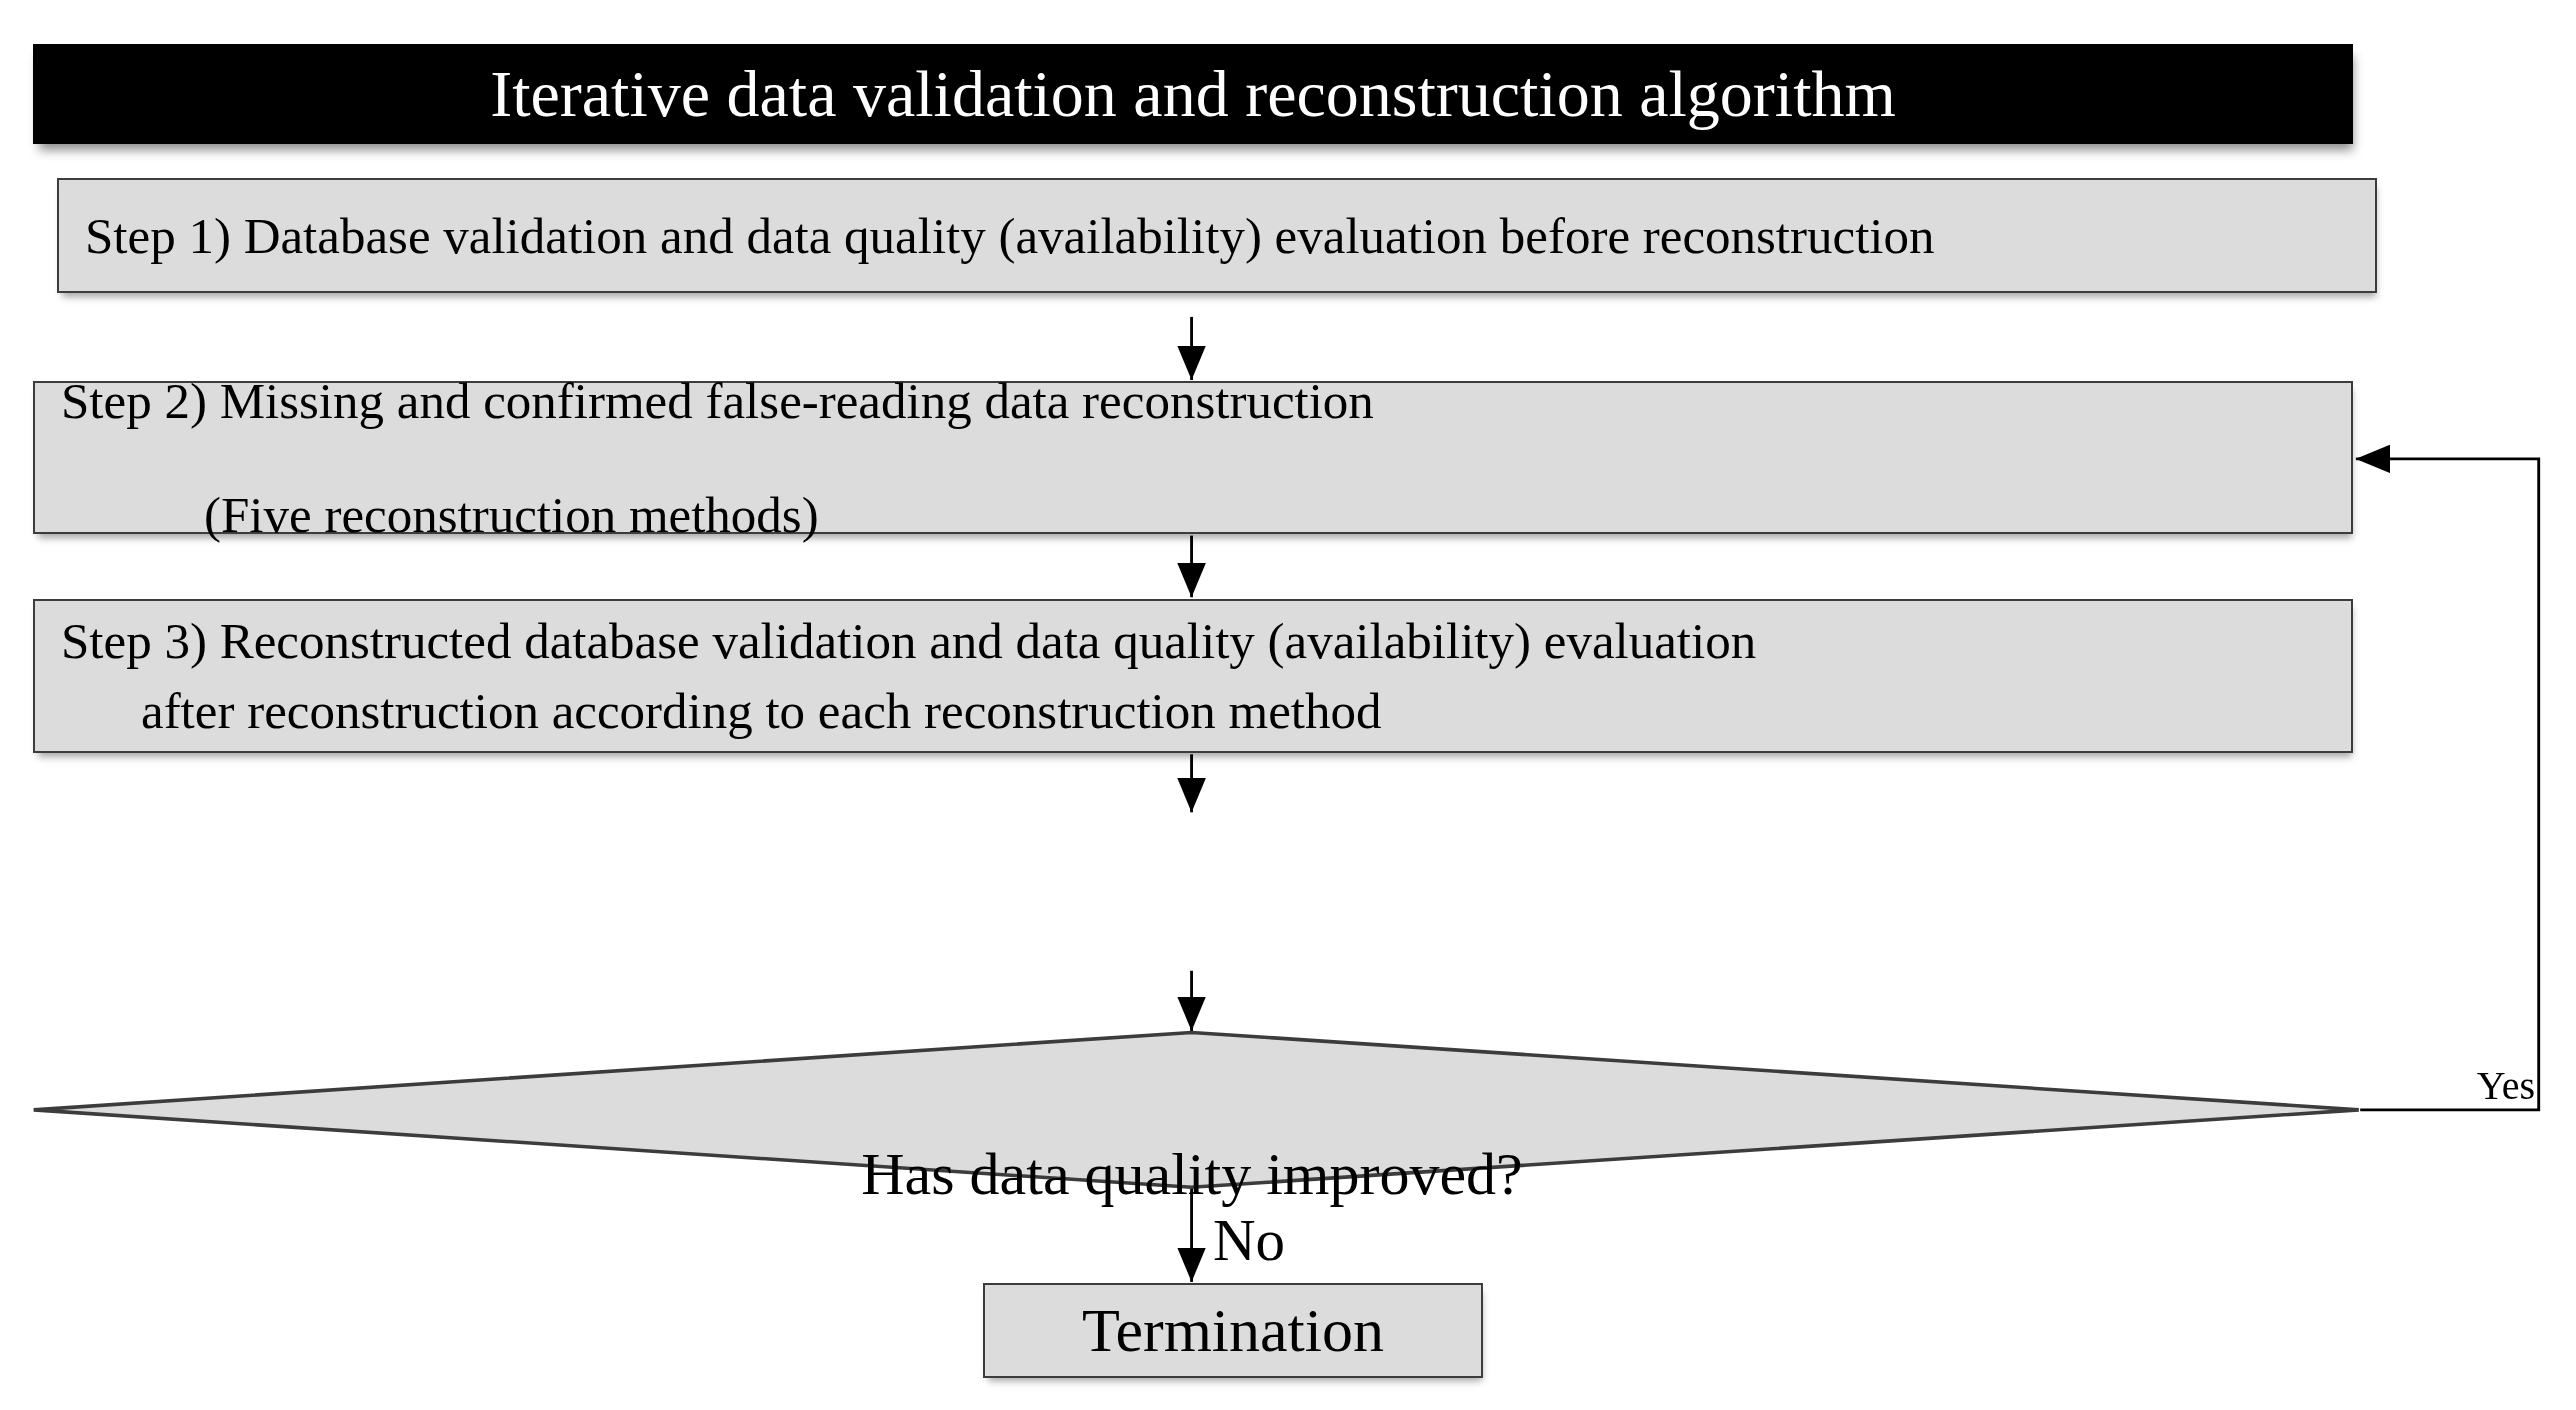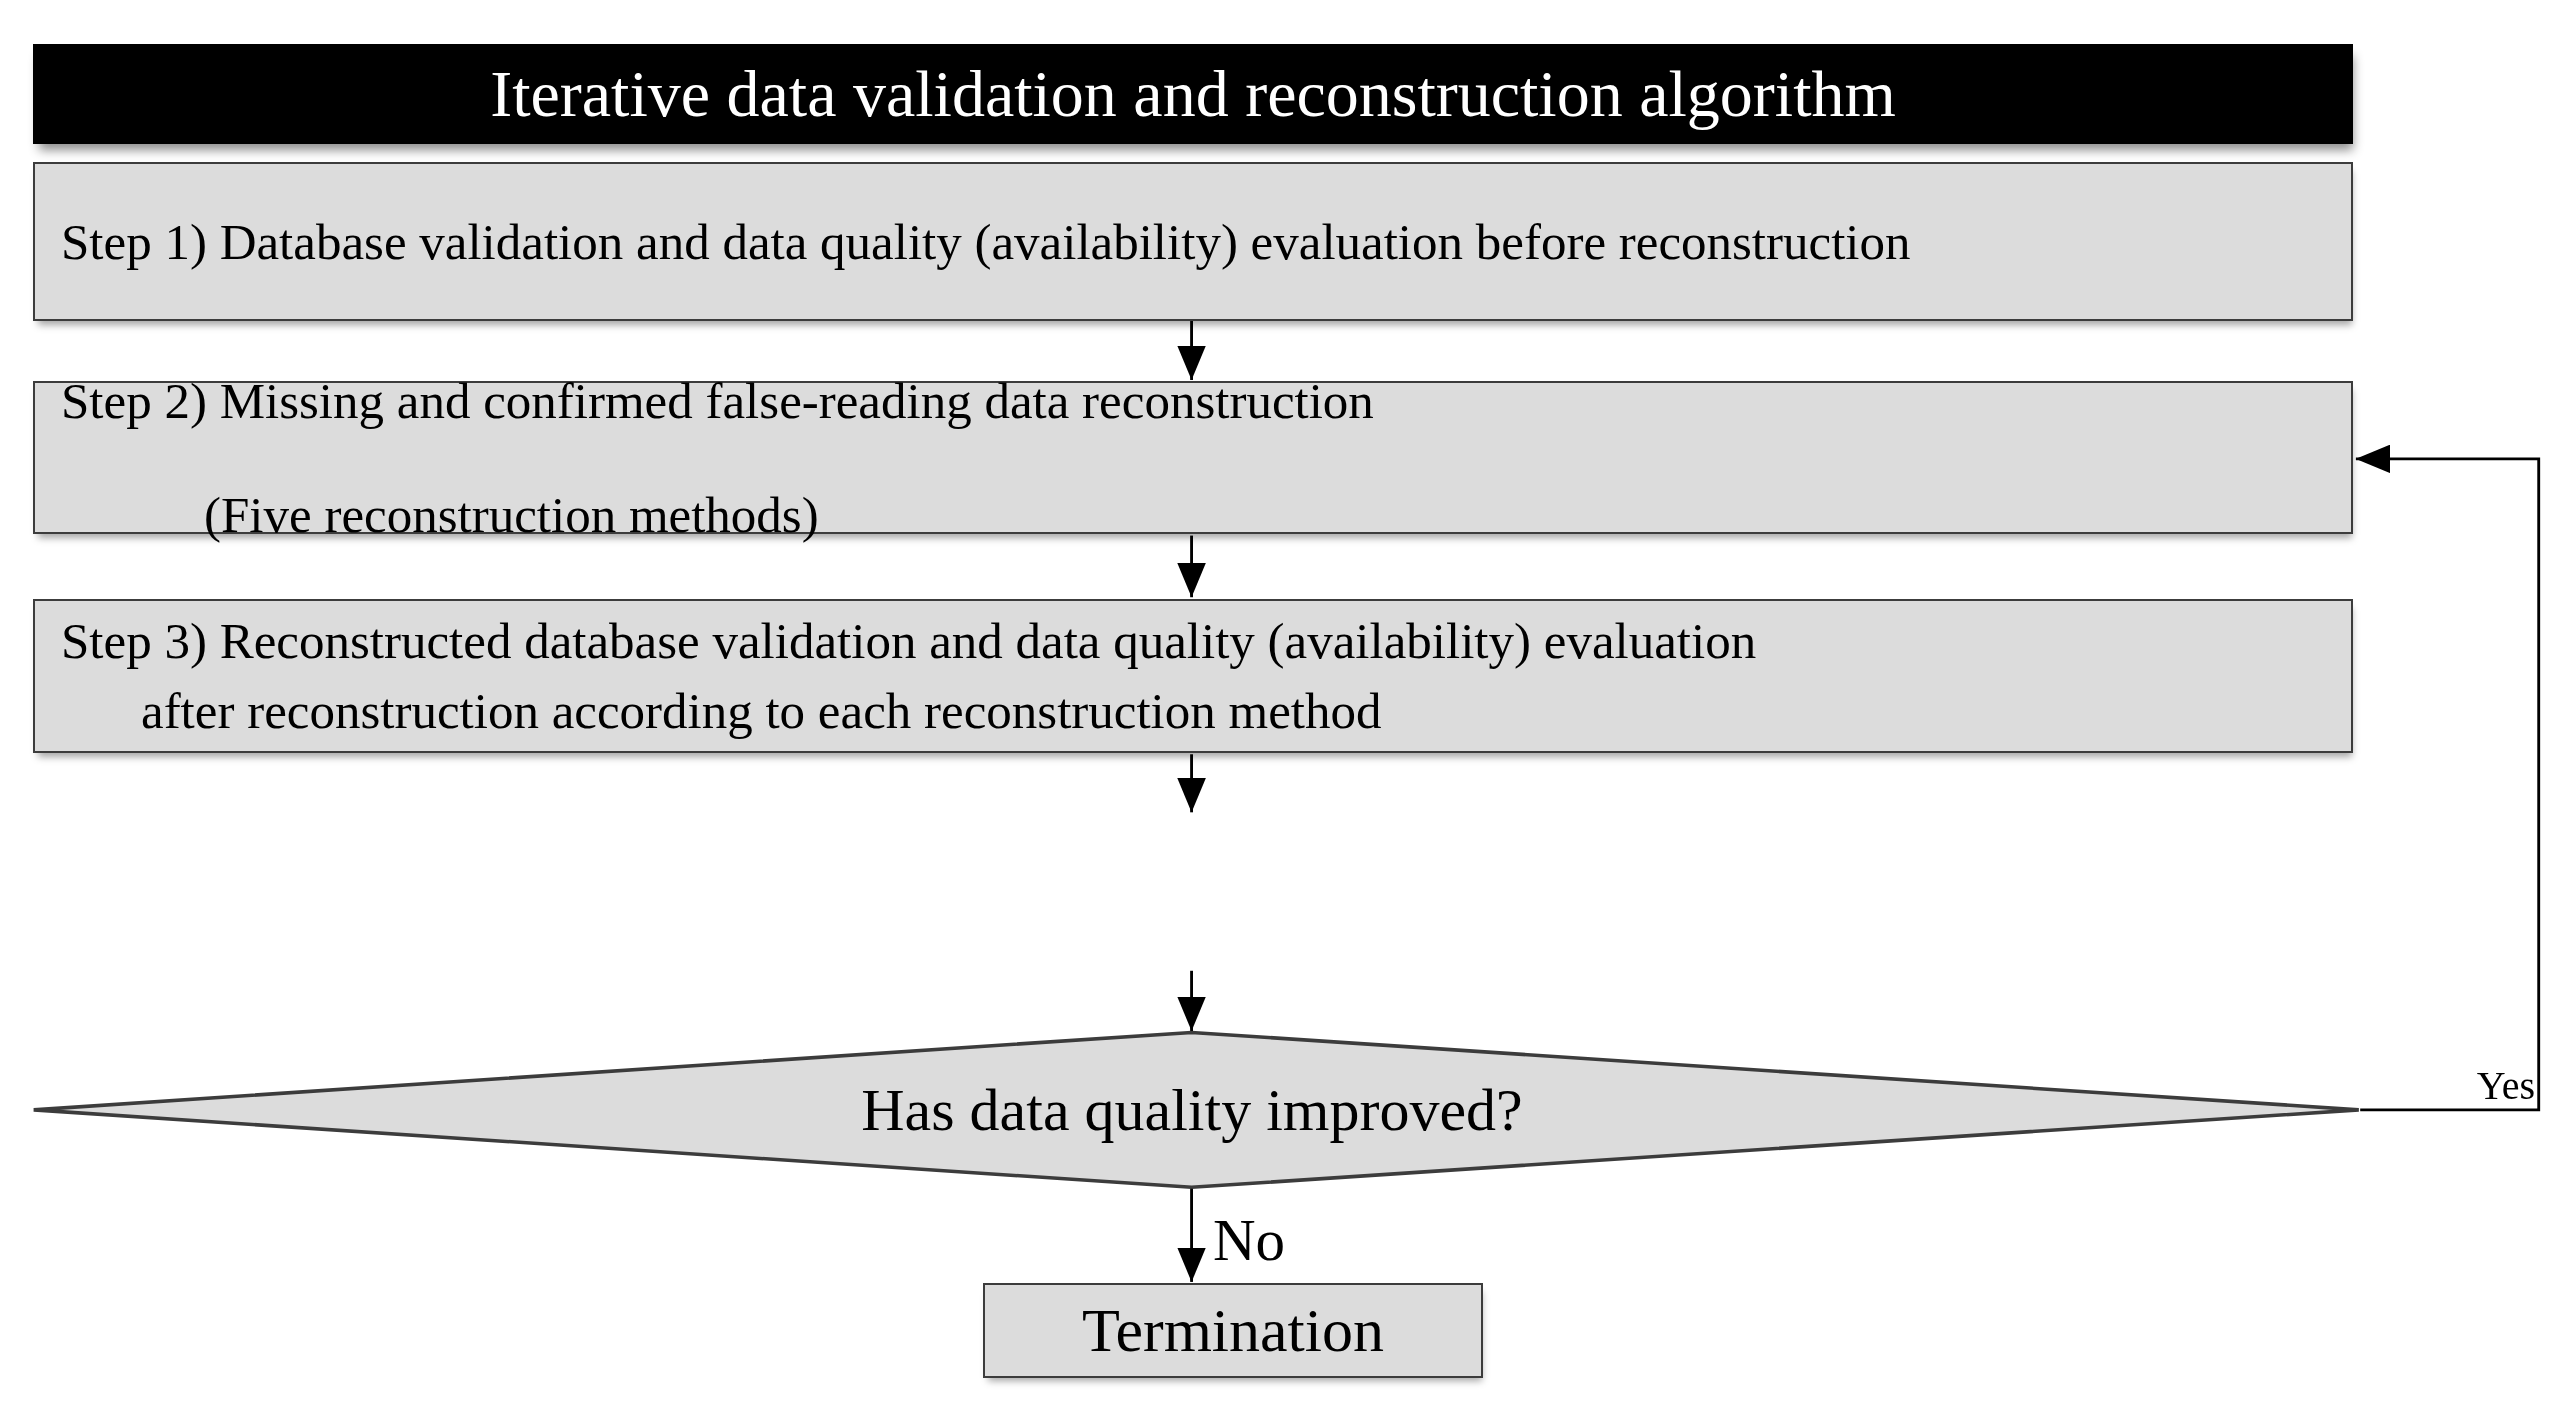--- a/index.html
+++ b/index.html
@@ -24,29 +24,29 @@
   }
   .box{
     position:absolute;left:33px;width:2320px;
     background:#dcdcdc;border:2.9px solid #3c3c3c;
     box-sizing:border-box;
     display:flex;flex-direction:column;justify-content:center;
     padding-left:26px;padding-right:14.3px;
     font-size:51px;line-height:70px;white-space:nowrap;
     box-shadow:2.2px 6.5px 7.2px -2.9px rgba(0,0,0,0.35);
   }
-  .step1{top:162px;height:159px;}
+  .step1{top:178px;height:115px;margin-left:24px;}
   .step2{top:381px;height:153px;gap:44px;}
   .step3{top:599px;height:154px;}
   .step4{top:814px;height:156px;}
   .ind2{margin-left:143px;}
   .ind3{margin-left:80px;}
 
   .qtext{
-    position:absolute;left:475px;top:1073px;width:1434px;
+    position:absolute;left:475px;top:1137px;width:1434px;
     text-align:center;font-size:60px;line-height:75px;white-space:nowrap;
   }
   .yes-label{
     position:absolute;left:2392px;top:1024px;width:143px;
     text-align:right;font-size:40px;line-height:75px;margin-top:24px;
   }
   .no-label{
     position:absolute;left:1213px;top:1203px;width:172px;
     text-align:left;font-size:59px;line-height:75px;
   }

